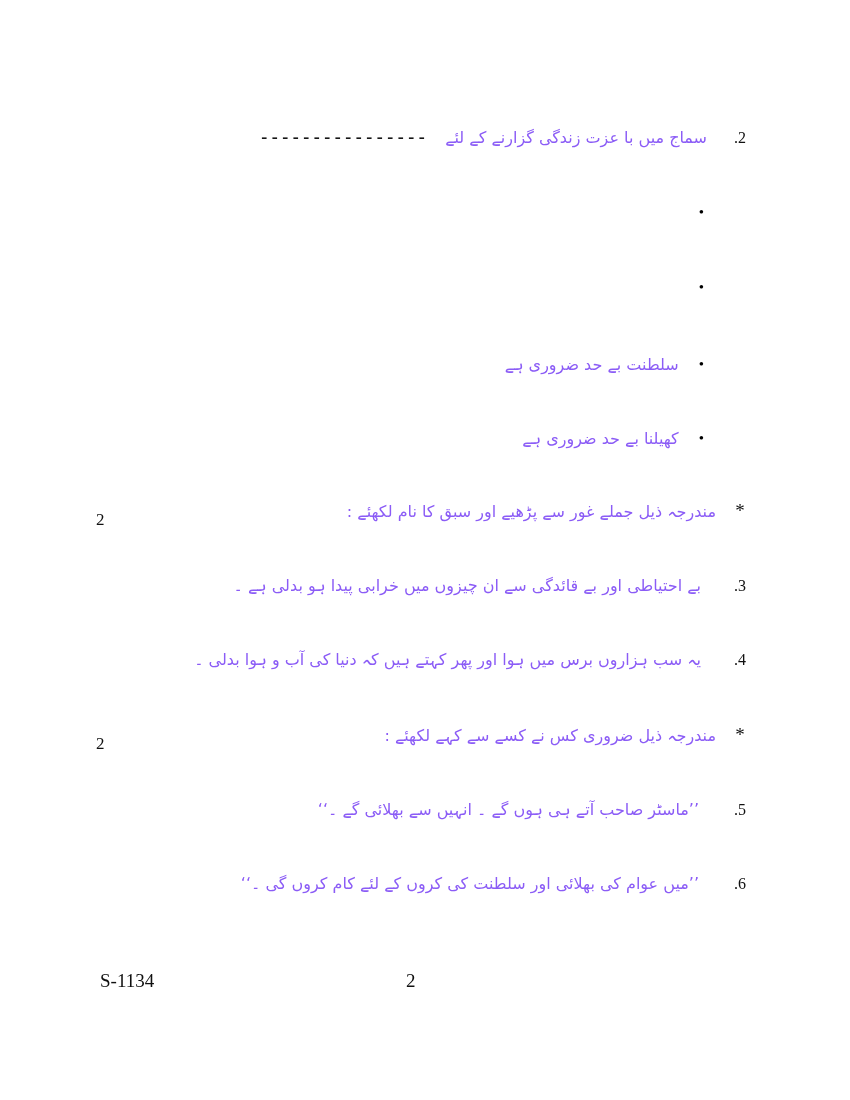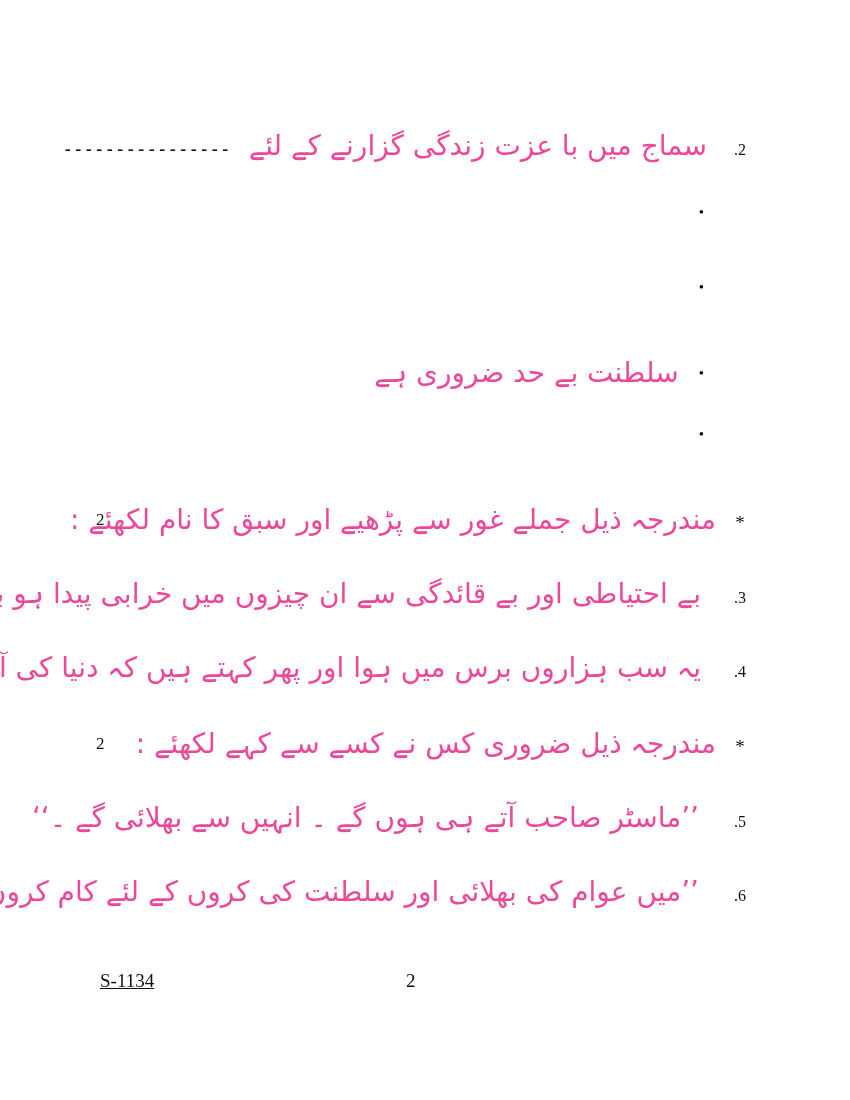--- a/index.html
+++ b/index.html
@@ -15,23 +15,23 @@
   }
   .row {
     position: absolute;
     direction: rtl;
     display: flex;
     align-items: baseline;
     white-space: nowrap;
   }
   .urdu {
     font-family: "DejaVu Sans", sans-serif;
-    font-size: 28px;
+    font-size: 16px;
     line-height: 1.45;
-    color: #ec4899;
+    color: #8b5cf6;
   }
   .qnum {
     font-family: "Liberation Serif", serif;
     font-size: 16px;
     color: #111111;
     min-width: 34px;
     text-align: center;
   }
   .marker {
     font-family: "Liberation Serif", serif;
@@ -81,20 +81,21 @@
   </div>
   <div class="row bullet-row" style="top:280px; right:146px; gap:20px;">
     <span class="bullet-glyph">•</span>
   </div>
   <div class="row bullet-row" style="top:353px; right:146px; gap:20px;">
     <span class="bullet-glyph">•</span>
     <span class="urdu">سلطنت بے حد ضروری ہے</span>
   </div>
   <div class="row bullet-row" style="top:427px; right:146px; gap:20px;">
     <span class="bullet-glyph">•</span>
+    <span class="urdu">کھیلنا بے حد ضروری ہے</span>
   </div>
 
   <div class="row" style="top:500px; right:100px; gap:14px;">
     <span class="marker">*</span>
     <span class="urdu">مندرجہ ذیل جملے غور سے پڑھیے اور سبق کا نام لکھئے :</span>
   </div>
   <div class="marks" style="top:510px; left:96px;">2</div>
 
   <div class="row" style="top:574px; right:93px; gap:22px;">
     <span class="qnum">3.</span>
@@ -115,16 +116,16 @@
   <div class="row" style="top:798px; right:93px; gap:24px;">
     <span class="qnum">5.</span>
     <span class="urdu">’’ماسٹر صاحب آتے ہی ہوں گے ۔ انہیں سے بھلائی گے ۔‘‘</span>
   </div>
 
   <div class="row" style="top:872px; right:93px; gap:24px;">
     <span class="qnum">6.</span>
     <span class="urdu">’’میں عوام کی بھلائی اور سلطنت کی کروں کے لئے کام کروں گی ۔‘‘</span>
   </div>
 
-  <div class="footer-text" style="top:970px; left:100px;text-decoration:underline;">S-1134</div>
+  <div class="footer-text" style="top:970px; left:100px;">S-1134</div>
   <div class="footer-text" style="top:970px; left:406px;">2</div>
 
 </div>
 
 </body></html>

